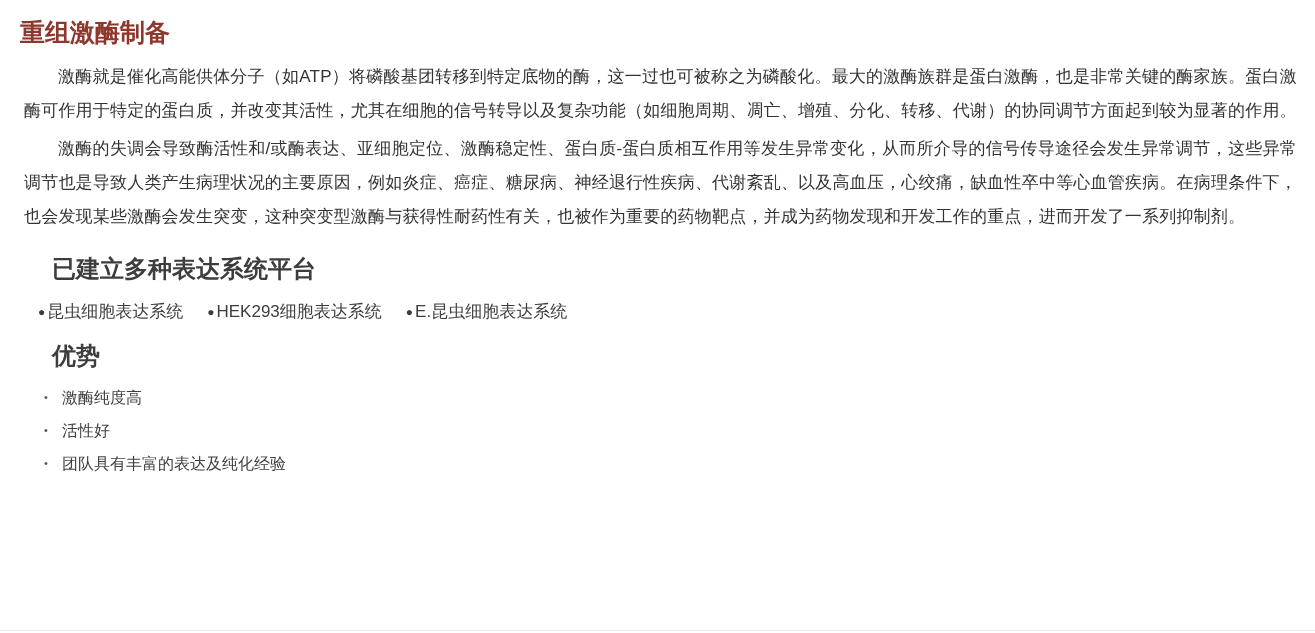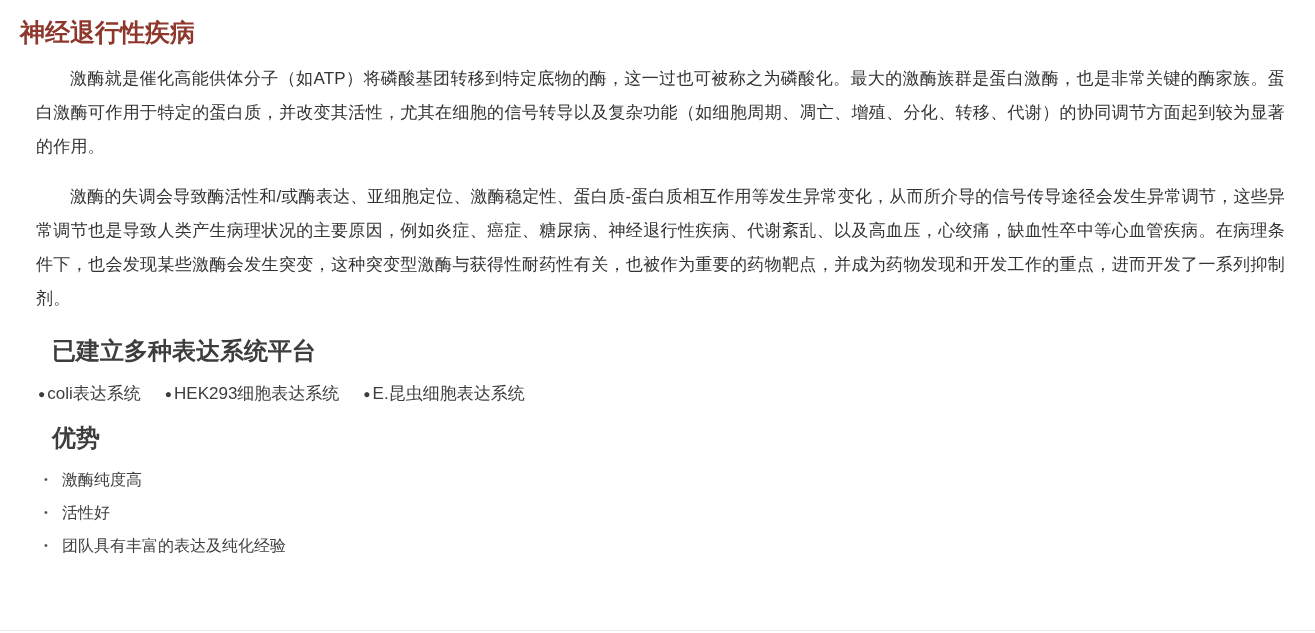--- a/index.html
+++ b/index.html
@@ -18,21 +18,21 @@
     color: #333333;
   }
   .page-title {
     margin: 4px 0 14px 0;
     font-size: 25px;
     line-height: 28px;
     font-weight: bold;
     color: #8e372c;
   }
   .para {
-    margin: 16px;
+    margin: 4px;
     font-size: 17px;
     line-height: 34px;
     text-align: justify;
     text-indent: 2em;
     color: #333333;
     letter-spacing: 0.2px;
   }
   .section-heading {
     margin: 22px 0 0 32px;
     font-size: 24px;
@@ -86,31 +86,31 @@
     width: 100%;
     height: 1px;
     background: #ececec;
   }
 </style>
 </head>
 <body>
 
 <div class="page">
 
-  <h1 class="page-title">神经退行性疾病</h1>
+  <h1 class="page-title">重组激酶制备</h1>
 
   <p class="para">激酶就是催化高能供体分子（如ATP）将磷酸基团转移到特定底物的酶，这一过也可被称之为磷酸化。最大的激酶族群是蛋白激酶，也是非常关键的酶家族。蛋白激酶可作用于特定的蛋白质，并改变其活性，尤其在细胞的信号转导以及复杂功能（如细胞周期、凋亡、增殖、分化、转移、代谢）的协同调节方面起到较为显著的作用。</p>
   <p class="para">激酶的失调会导致酶活性和/或酶表达、亚细胞定位、激酶稳定性、蛋白质-蛋白质相互作用等发生异常变化，从而所介导的信号传导途径会发生异常调节，这些异常调节也是导致人类产生病理状况的主要原因，例如炎症、癌症、糖尿病、神经退行性疾病、代谢紊乱、以及高血压，心绞痛，缺血性卒中等心血管疾病。在病理条件下，也会发现某些激酶会发生突变，这种突变型激酶与获得性耐药性有关，也被作为重要的药物靶点，并成为药物发现和开发工作的重点，进而开发了一系列抑制剂。</p>
 
   <h2 class="section-heading">已建立多种表达系统平台</h2>
 
   <div class="platforms">
     <span class="platform">
       <span class="dot">●</span>
-      <span>coli表达系统</span>
+      <span>昆虫细胞表达系统</span>
     </span>
     <span class="platform">
       <span class="dot">●</span>
       <span>HEK293细胞表达系统</span>
     </span>
     <span class="platform">
       <span class="dot">●</span>
       <span>E.昆虫细胞表达系统</span>
     </span>
   </div>

